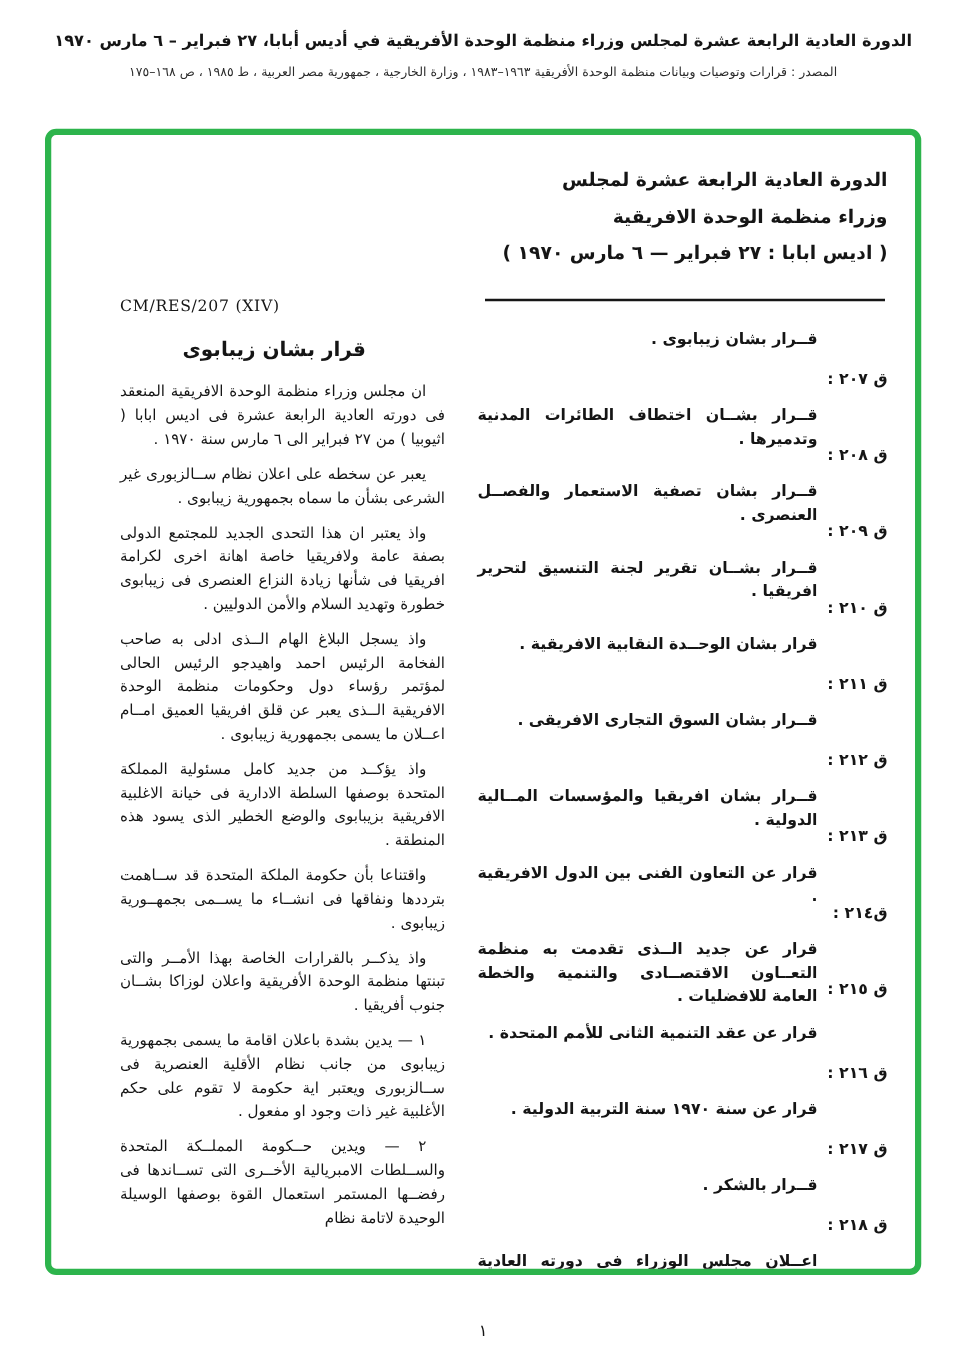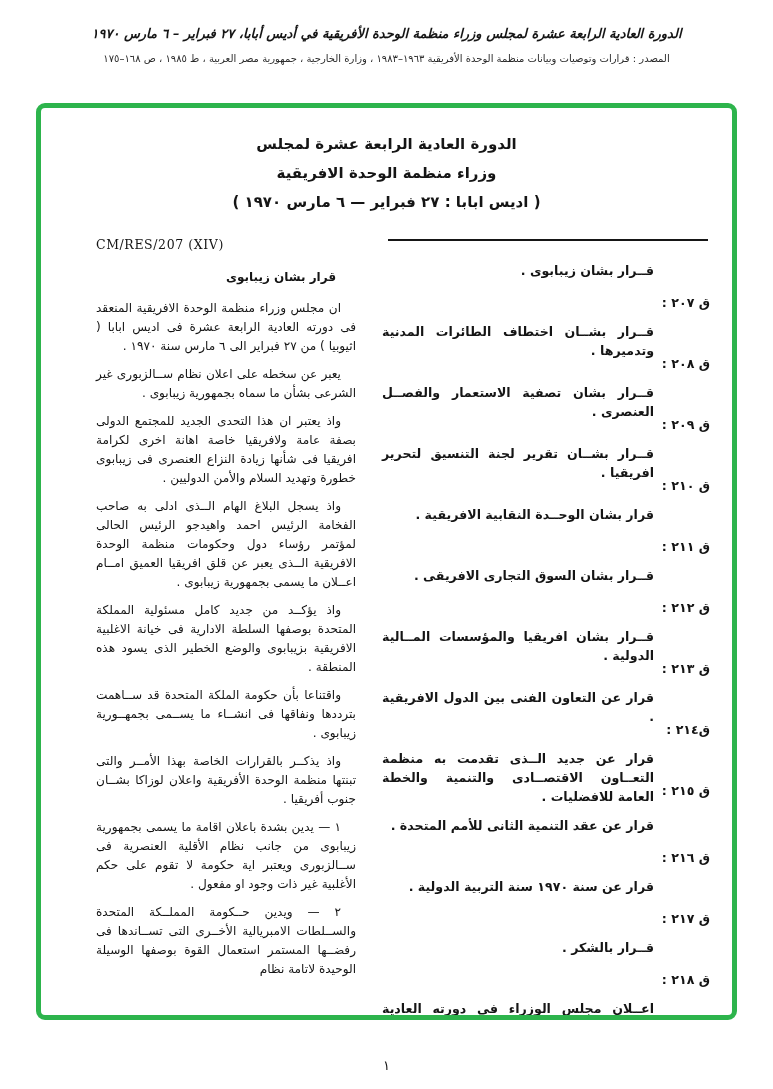--- a/index.html
+++ b/index.html
@@ -3,40 +3,40 @@
 <meta charset="utf-8">
 <style>
   html,body{margin:0;padding:0;}
   body{
     width:773px;height:1089px;background:#ffffff;color:#151515;
     font-family:"DejaVu Sans",sans-serif;position:relative;overflow:hidden;
   }
   .masthead{padding-top:24px;}
   .masthead-title{
     direction:rtl;text-align:center;font-weight:700;font-size:13px;
-    line-height:20px;white-space:nowrap;padding:0 18px;font-style:italic;
+    line-height:20px;white-space:nowrap;padding:0 18px;
   }
   .masthead-source{
     direction:rtl;text-align:center;font-size:10px;color:#2b2b2b;
     margin-top:9px;white-space:nowrap;padding:0 40px;
   }
   .doc-frame{
     position:absolute;left:36px;top:103px;width:701px;height:917px;
     border:5px solid #2db44c;border-radius:9px;background:#ffffff;
     padding:20px 22px 14px;box-sizing:border-box;overflow:hidden;
   }
-  .doc-title{direction:rtl;text-align:center;font-weight:700;font-size:15px;line-height:29px;margin-top:2px;}
+  .doc-title{direction:rtl;text-align:right;font-weight:700;font-size:15px;line-height:29px;margin-top:2px;}
   .columns{display:flex;direction:rtl;gap:24px;margin-top:14px;}
   .toc-col{flex:0 0 330px;direction:rtl;}
   .main-col{flex:1 1 auto;direction:rtl;min-width:0;margin-left:33px;}
   .doc-ref{
     direction:ltr;text-align:left;font-family:"DejaVu Serif",serif;
     font-size:12.5px;letter-spacing:0.6px;margin-top:6px;
   }
-  .res-title{direction:rtl;text-align:right;font-size:12px;font-weight:700;margin:18px 20px 15px 50px;}
+  .res-title{direction:rtl;text-align:left;font-size:16px;font-weight:700;margin:18px 20px 15px 50px;}
   .para{
     direction:rtl;text-align:justify;font-size:12.1px;line-height:19px;
     margin:0 0 9px;text-indent:15px;
   }
   .toc-rule{border-top:2px solid #161616;margin:8px 2px 20px 8px;}
   .toc-item{display:flex;direction:rtl;font-weight:700;font-size:12.6px;line-height:19px;margin-bottom:10px;}
   .toc-num{flex:0 0 56px;white-space:nowrap;margin-top:32px;}
   .toc-text{flex:1 1 auto;text-align:justify;padding-left:2px;}
   .page-num{position:absolute;left:0;right:0;bottom:16px;text-align:center;font-size:13px;}
 </style>

